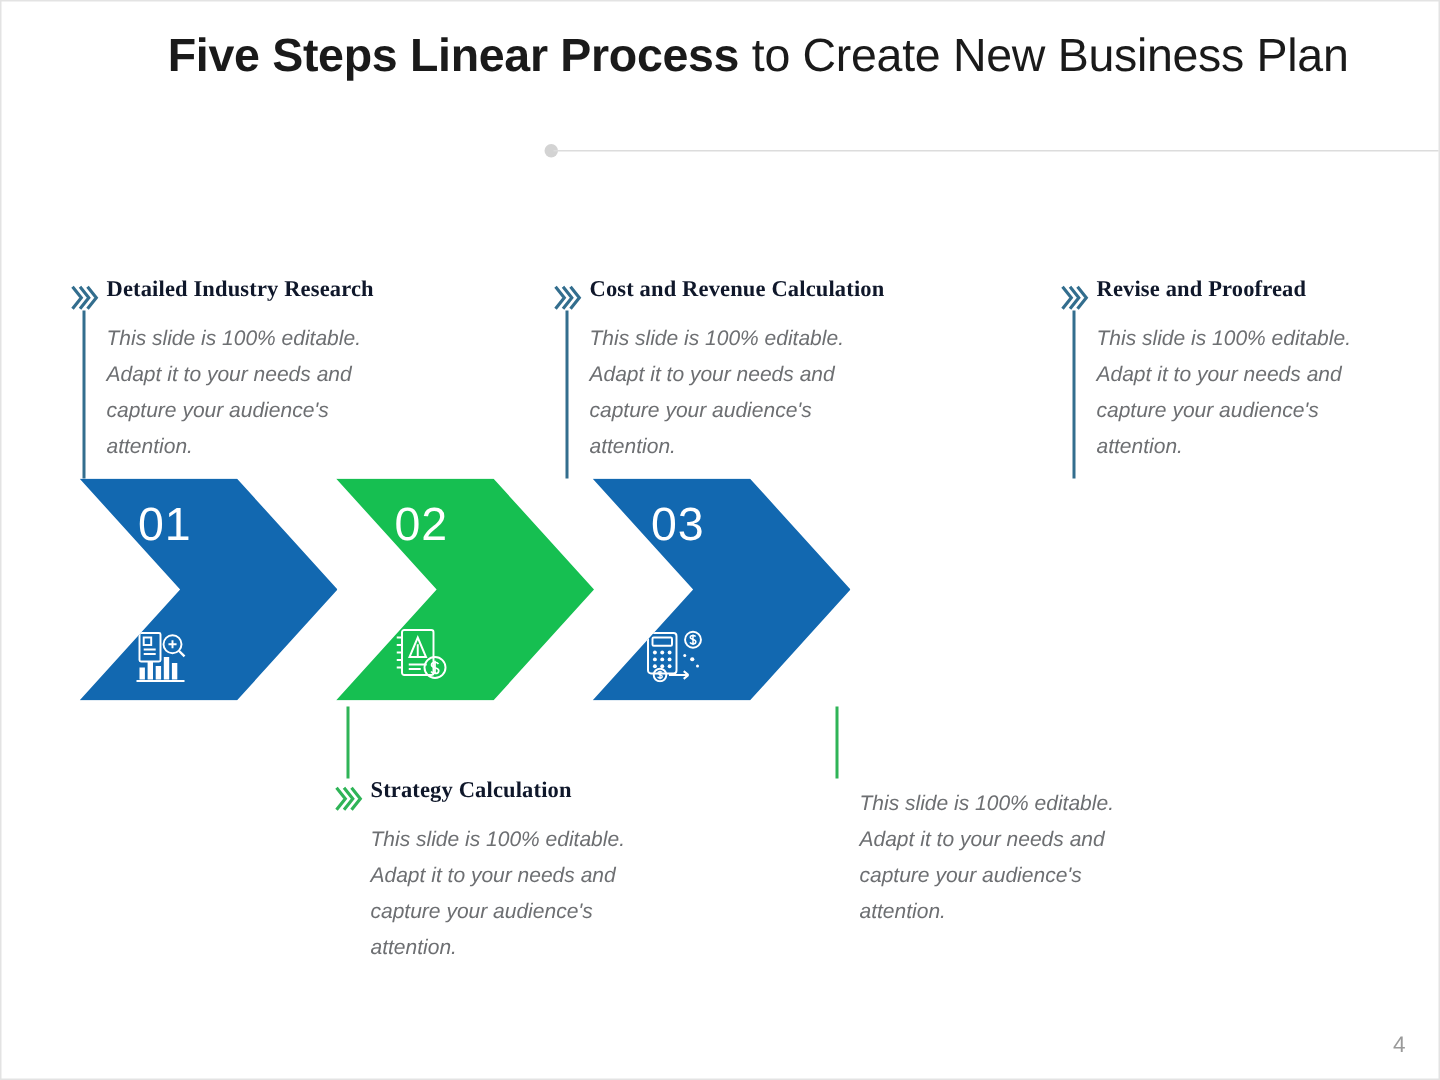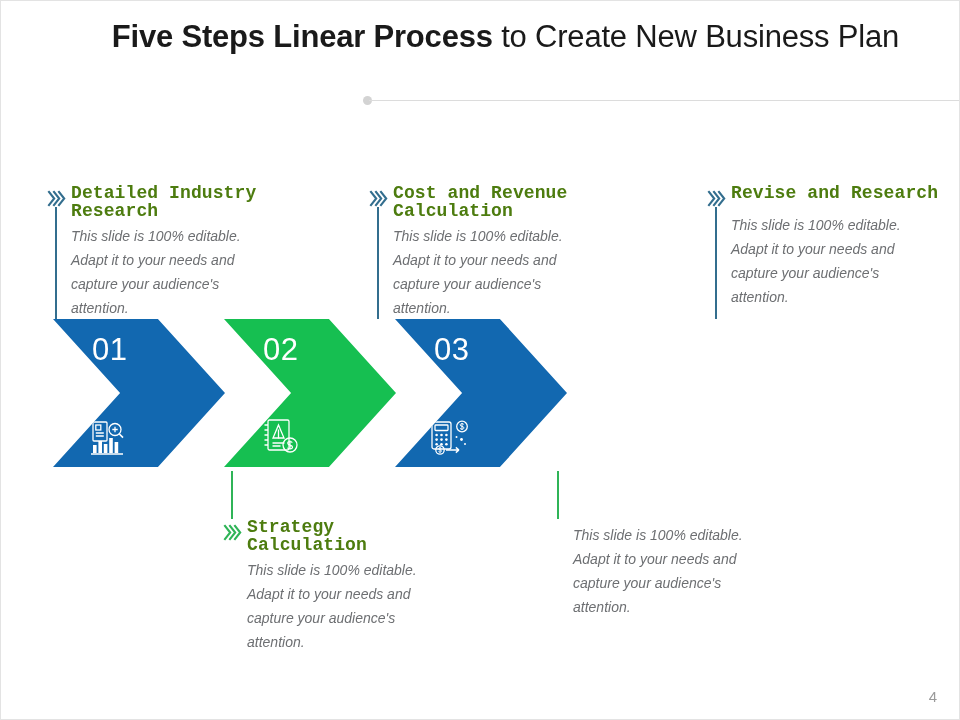--- a/index.html
+++ b/index.html
@@ -80,25 +80,25 @@
     align-items: flex-start;
     gap: 5px;
   }
   .chev {
     flex: 0 0 auto;
     width: 19px;
     height: 21px;
     margin-top: 3px;
   }
   .callout-title {
-    font-family: Liberation Mono, monospace;
+    font-family: Liberation Serif, serif;
     font-weight: 700;
-    font-size: 18px;
+    font-size: 15px;
     line-height: 17.5px;
-    color: #4d7c0f;
+    color: #0f172a;
     letter-spacing: 0.1px;
   }
   .callout-body {
     font-family: "Liberation Sans", sans-serif;
     font-style: italic;
     font-size: 14px;
     line-height: 24px;
     color: #6d6f72;
     margin-top: 4px;
     margin-left: 24px;
@@ -219,21 +219,21 @@
         <div class="callout-body">This slide is 100% editable. Adapt it to your needs and capture your audience's attention.</div>
         <div class="stem" style="background: rgb(47, 180, 87); height: 48px;"></div>
       </div>
       <div class="callout top" style="left: 706px; top: 184px;">
         <div class="callout-head">
           <span class="chev"><svg viewBox="0 0 19 21" width="19" height="21" fill="none" stroke="#336e8e" stroke-width="2.1" stroke-linecap="square">
             <path d="M2 4 L7.2 10.5 L2 17"></path>
             <path d="M7 4 L12.2 10.5 L7 17"></path>
             <path d="M12 4 L17.2 10.5 L12 17"></path>
           </svg></span>
-          <div class="callout-title">Revise and Research</div>
+          <div class="callout-title">Revise and Proofread</div>
         </div>
         <div class="callout-body">This slide is 100% editable. Adapt it to your needs and capture your audience's attention.</div>
         <div class="stem" style="background: rgb(51, 110, 142); height: 112px;"></div>
       </div>
     </div>
 
   <div id="arrow-row">
       <div class="arrow" style="left: 0px; background: rgb(18, 104, 176);">
         <div class="num">01</div>
         <div class="icon">

